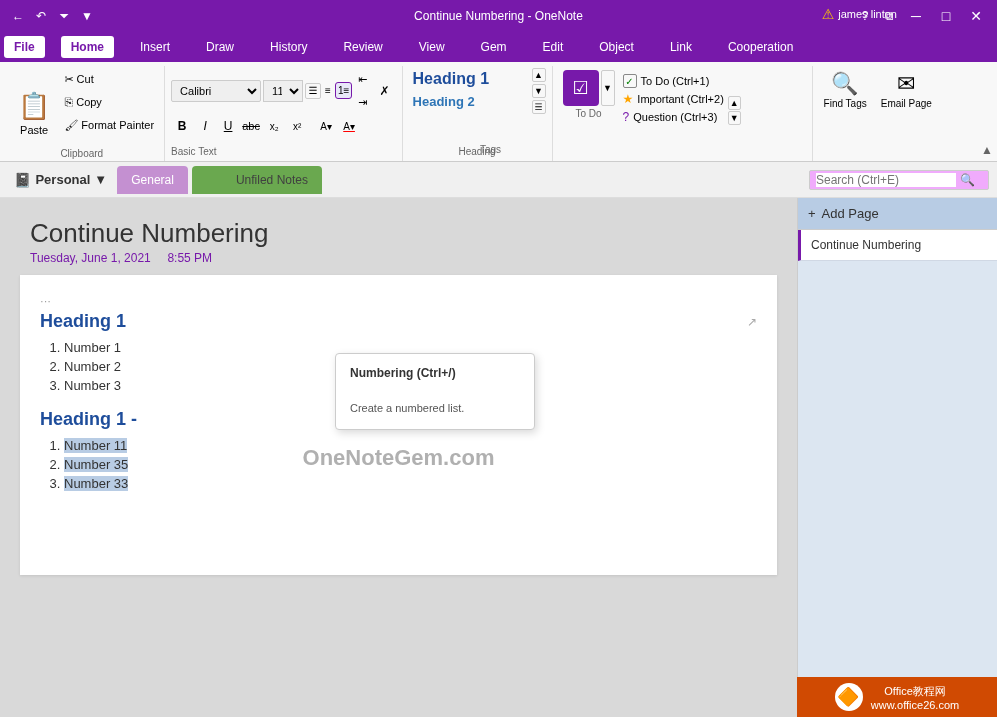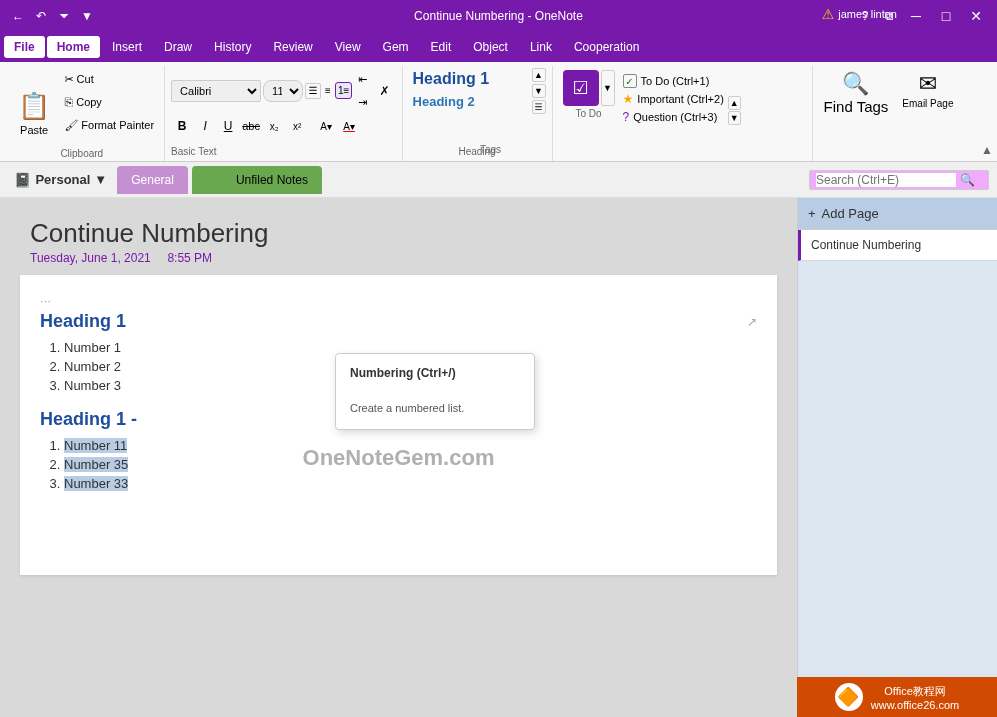--- a/index.html
+++ b/index.html
@@ -20,21 +20,21 @@
     .title-bar-controls { display: flex; gap: 4px; }
     .title-bar-btn { width: 26px; height: 20px; display: flex; align-items: center; justify-content: center; color: white; font-size: 14px; cursor: pointer; border-radius: 3px; }
 
     
     .menu-bar {
       background: #7719aa;
       height: 30px;
       display: flex;
       align-items: center;
       padding: 0 4px;
-      gap: 2px;
+      gap: 16px;
     }
     .menu-item {
       padding: 4px 10px;
       color: white;
       font-size: 12px;
       cursor: pointer;
       border-radius: 3px;
     }
     .menu-item.active { background: white; color: #7719aa; font-weight: bold; }
 
@@ -114,21 +114,21 @@
     .font-select {
       border: 1px solid #ccc;
       border-radius: 2px;
       padding: 1px 4px;
       font-size: 11px;
       width: 90px;
       height: 22px;
     }
     .size-select {
       border: 1px solid #ccc;
-      border-radius: 8px;
+      border-radius: 0;
       padding: 1px 4px;
       font-size: 11px;
       width: 40px;
       height: 22px;
     }
     .font-row2 { display: flex; align-items: center; gap: 1px; }
     .fmt-btn {
       width: 22px; height: 22px;
       display: flex; align-items: center; justify-content: center;
       border-radius: 2px;
@@ -225,21 +225,21 @@
     .section-tab {
       padding: 6px 14px;
       border-radius: 4px 4px 0 0;
       font-size: 12px;
       cursor: pointer;
       height: 28px;
       display: flex;
       align-items: center;
     }
     .section-tab.general { background: #c490d1; color: white; }
-    .section-tab.unfiled { background: #6aa84f; color: #000000; padding-left: 44px; }
+    .section-tab.unfiled { background: #6aa84f; color: #404040; padding-left: 44px; }
     .search-box {
       margin-left: auto;
       display: flex;
       align-items: center;
       border: 1px solid #ccc;
       border-radius: 2px;
       background: #f0abfc;
       padding: 2px 6px;
       gap: 4px;
       width: 180px;
@@ -579,21 +579,21 @@
     <div style="display:flex;flex-direction:column;gap:1px;padding:28px 0 0;">
       <div style="font-size:9px;cursor:pointer;border:1px solid #ccc;border-radius:2px;padding:1px;">▲</div>
       <div style="font-size:9px;cursor:pointer;border:1px solid #ccc;border-radius:2px;padding:1px;">▼</div>
     </div>
     <div style="position:absolute;bottom:6px;left:480px;font-size:10px;color:#666;">Tags</div>
   </div>
 
   <div class="action-group">
     <div class="ribbon-btn">
       <span style="font-size:22px;">🔍</span>
-      <span style="font-size:15px;text-align:center;">Find Tags</span>
+      <span style="font-size:10px;text-align:center;">Find Tags</span>
     </div>
     <div class="ribbon-btn">
       <span style="font-size:22px;">✉</span>
       <span style="font-size:10px;text-align:center;">Email Page</span>
     </div>
   </div>
 
   <div class="ribbon-collapse">▲</div>
 </div>
 

